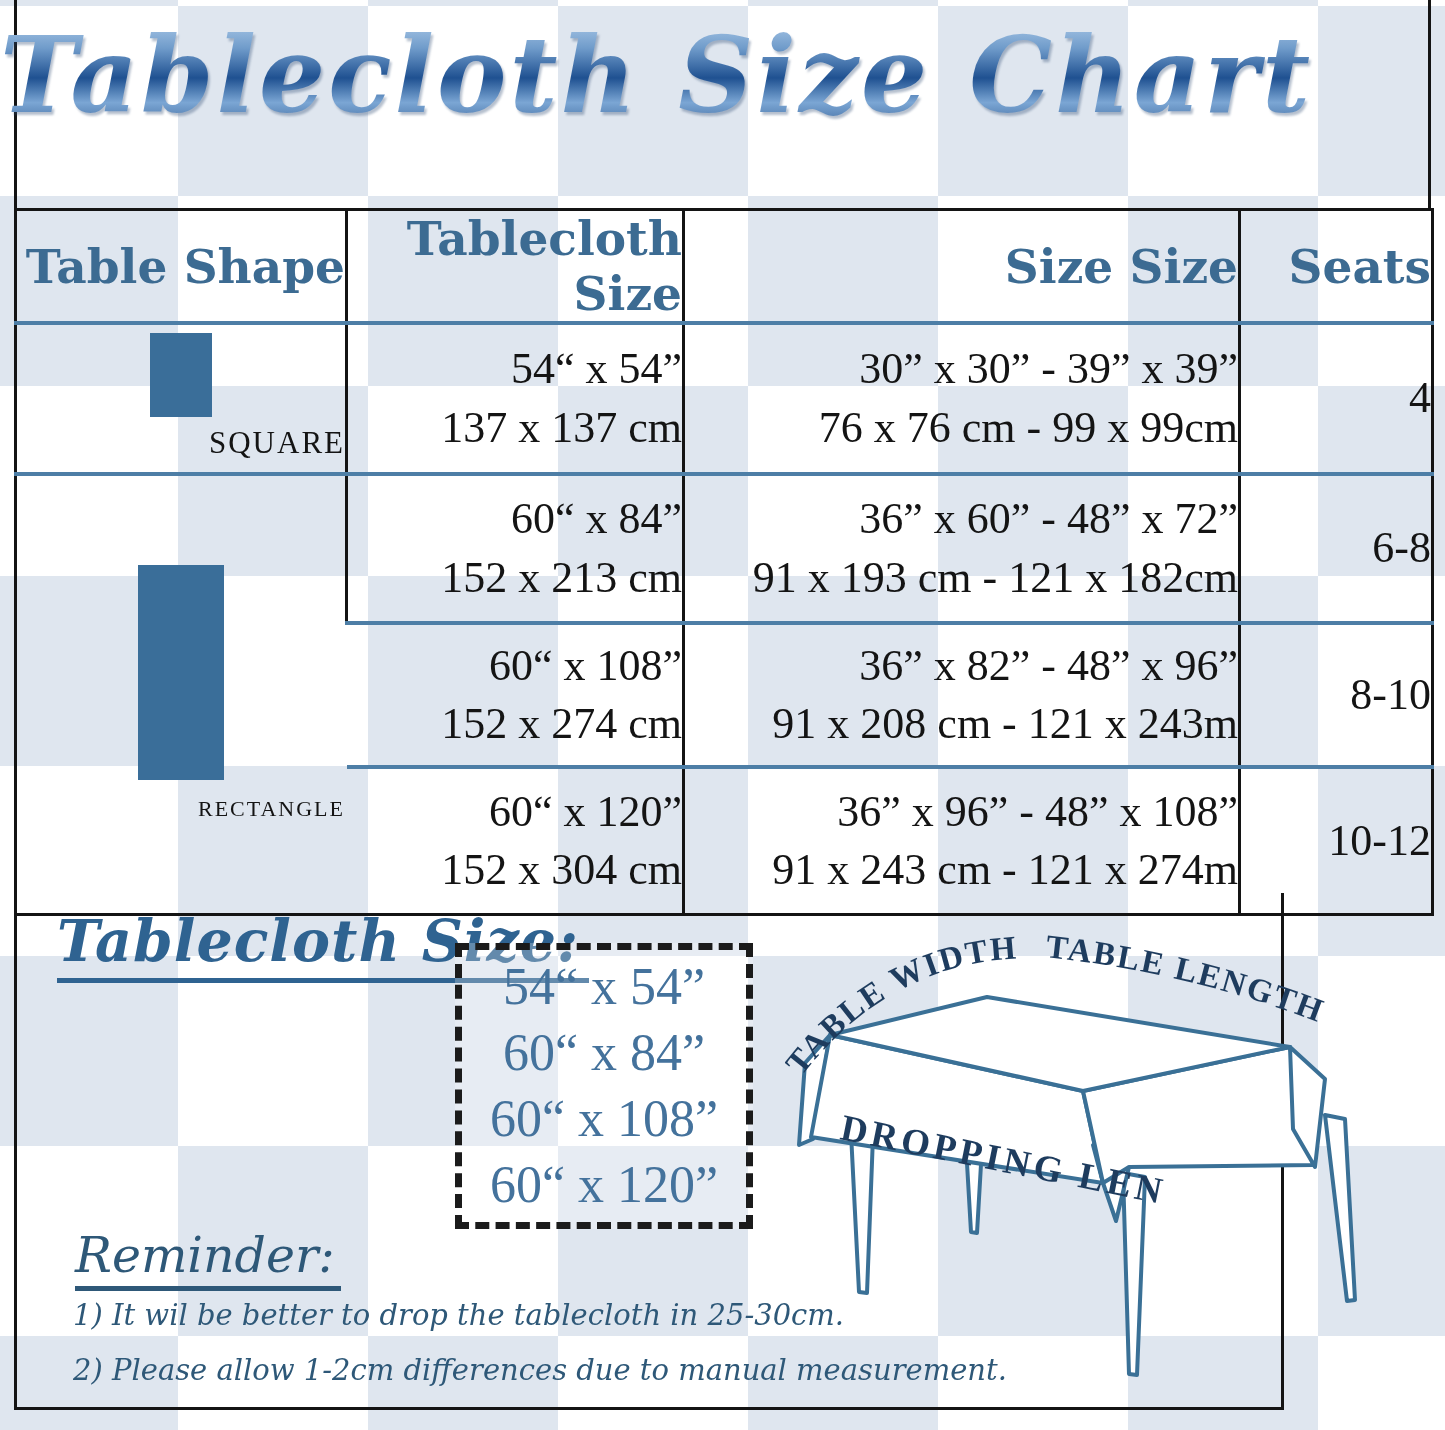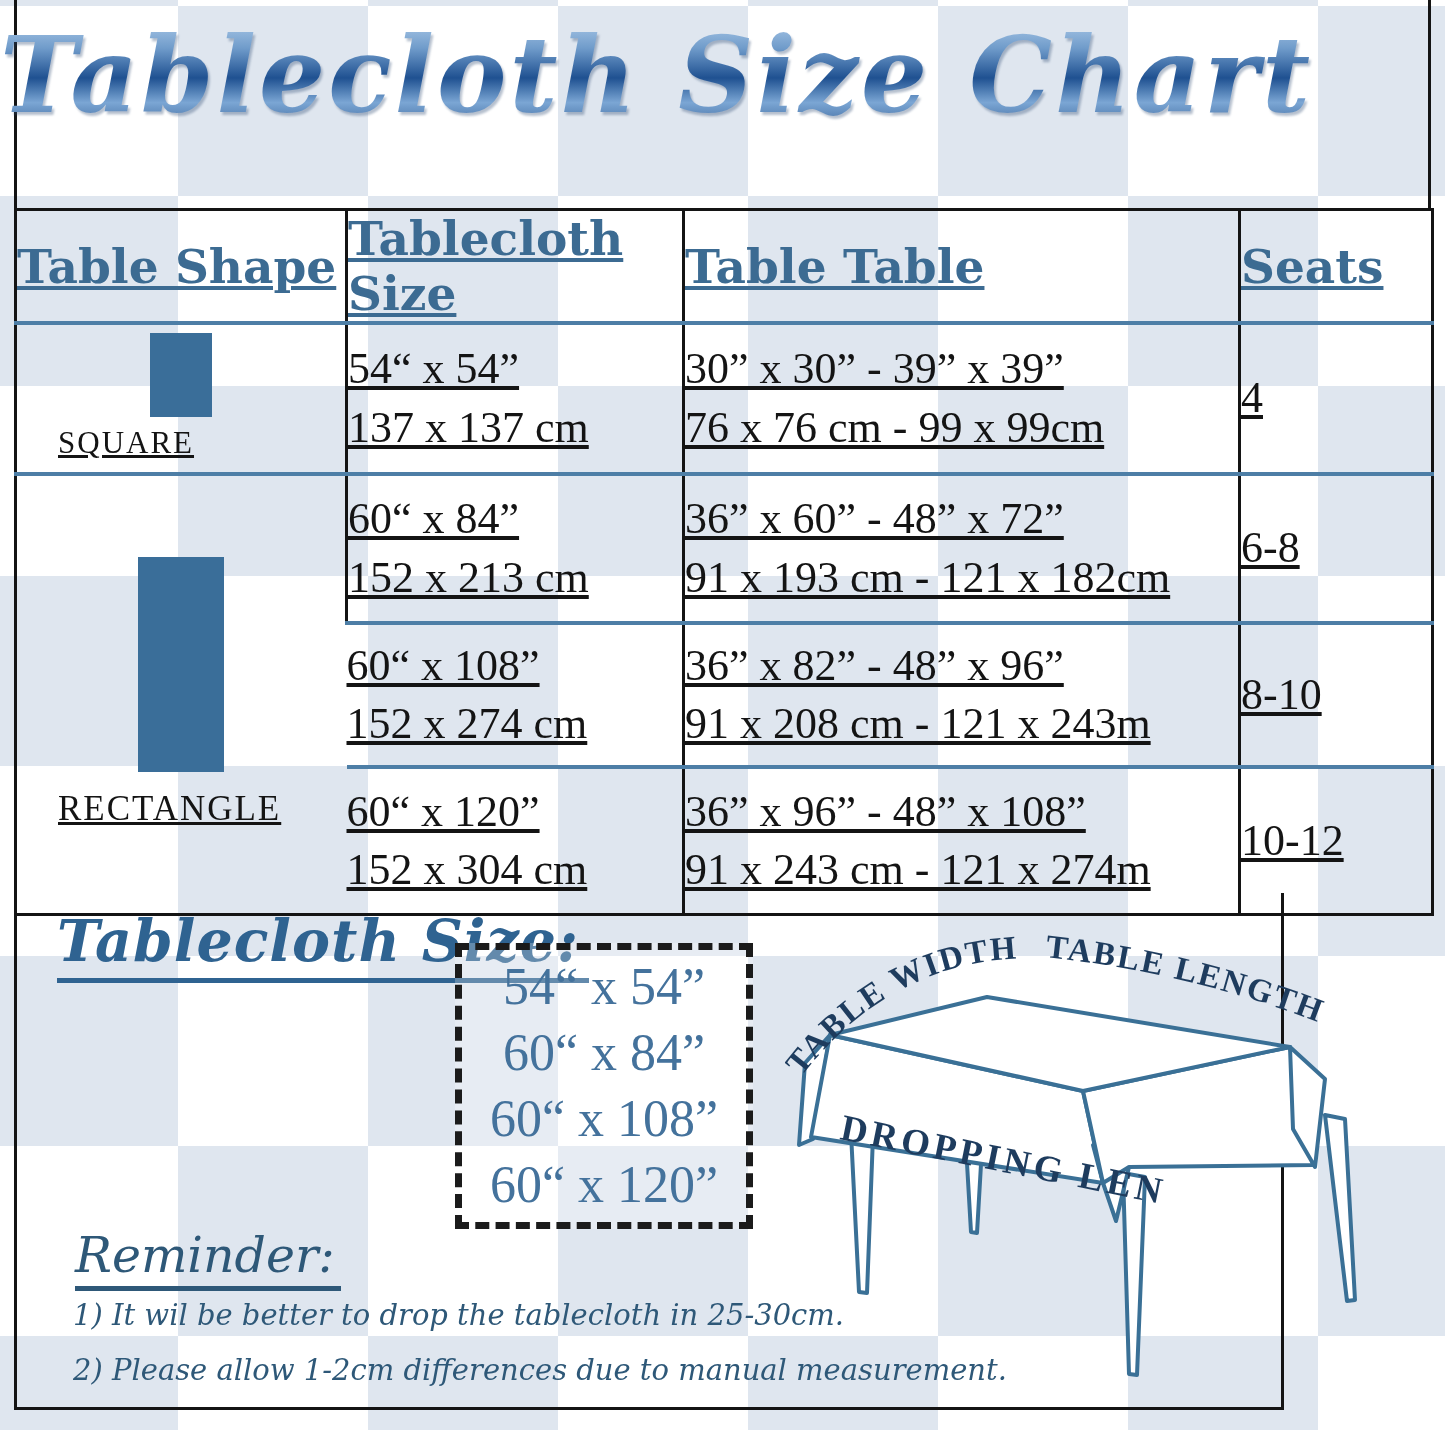--- a/index.html
+++ b/index.html
@@ -25,42 +25,42 @@
     background:linear-gradient(180deg,#b8d3ee 0%,#6f9bca 28%,#1f5191 52%,#7ba6d4 72%,#2a558c 100%);
     -webkit-background-clip:text; background-clip:text; color:transparent;
     filter:drop-shadow(2px 3px 1px rgba(45,75,115,0.35));
   }
 
   table.size-table {
     position:absolute; left:14px; top:208px; width:1417px;
     border-collapse:collapse; table-layout:fixed;
     border:3px solid #141414;
   }
-  .size-table th, .size-table td { text-align:left; vertical-align:middle;text-decoration:underline; }
+  .size-table th, .size-table td { text-align:right; vertical-align:middle; }
   .size-table th {
     height:84px; font-size:47px; font-weight:bold; color:#3c6b92;
     border-left:3px solid #141414; border-bottom:4px solid #4d7ea6;
     font-family:"DejaVu Serif","Liberation Serif",serif;
   }
   .size-table td {
     border-left:3px solid #141414; border-top:4px solid #4d7ea6;
     font-size:44px; color:#141414; line-height:1.32;
   }
   .size-table th:first-child, .size-table td:first-child { border-left:none; }
   tr.r1 td { height:151px; }
   tr.r2 td { height:149px; }
   tr.r3 td { height:144px; }
   tr.r4 td { height:147px; }
   .cell-line { display:block; }
 
   .shape { background:#3a6e99; margin:0 auto; }
   .shape.square { width:62px; height:84px; margin-bottom:6px; }
   .shape.rect   { width:86px; height:215px; margin-bottom:14px; }
   .shape-label  { font-size:31px; letter-spacing:2px; color:#141414;margin-left:41px; }
-  .shape-label.rect-label { font-size:35px; }
+  .shape-label.rect-label { font-size:22px; }
 
   .bottom-box {
     position:absolute; left:14px; top:893px; width:1270px; height:517px;
     border:3px solid #141414; border-top:none;
   }
   .sizes-heading {
     position:absolute; left:40px; top:14px;
     font-family:"DejaVu Serif","Liberation Serif",serif;
     font-size:57px; font-weight:bold; font-style:italic; color:#2f6391;
     border-bottom:5px solid #2f6391; padding:0 10px 4px 0; letter-spacing:1px;
@@ -106,21 +106,21 @@
     <colgroup>
       <col style="width:331px">
         <col style="width:337px">
         <col style="width:556px">
         <col style="width:193px">
     </colgroup>
     <thead>
       <tr>
         <th>Table Shape</th>
         <th>Tablecloth Size</th>
-        <th>Table Table</th>
+        <th>Size Size</th>
         <th>Seats</th>
       </tr>
     </thead>
     <tbody>
       <tr class="r1">
         <td>
           <div class="shape square"></div>
           <div class="shape-label">SQUARE</div>
         </td>
         <td>

